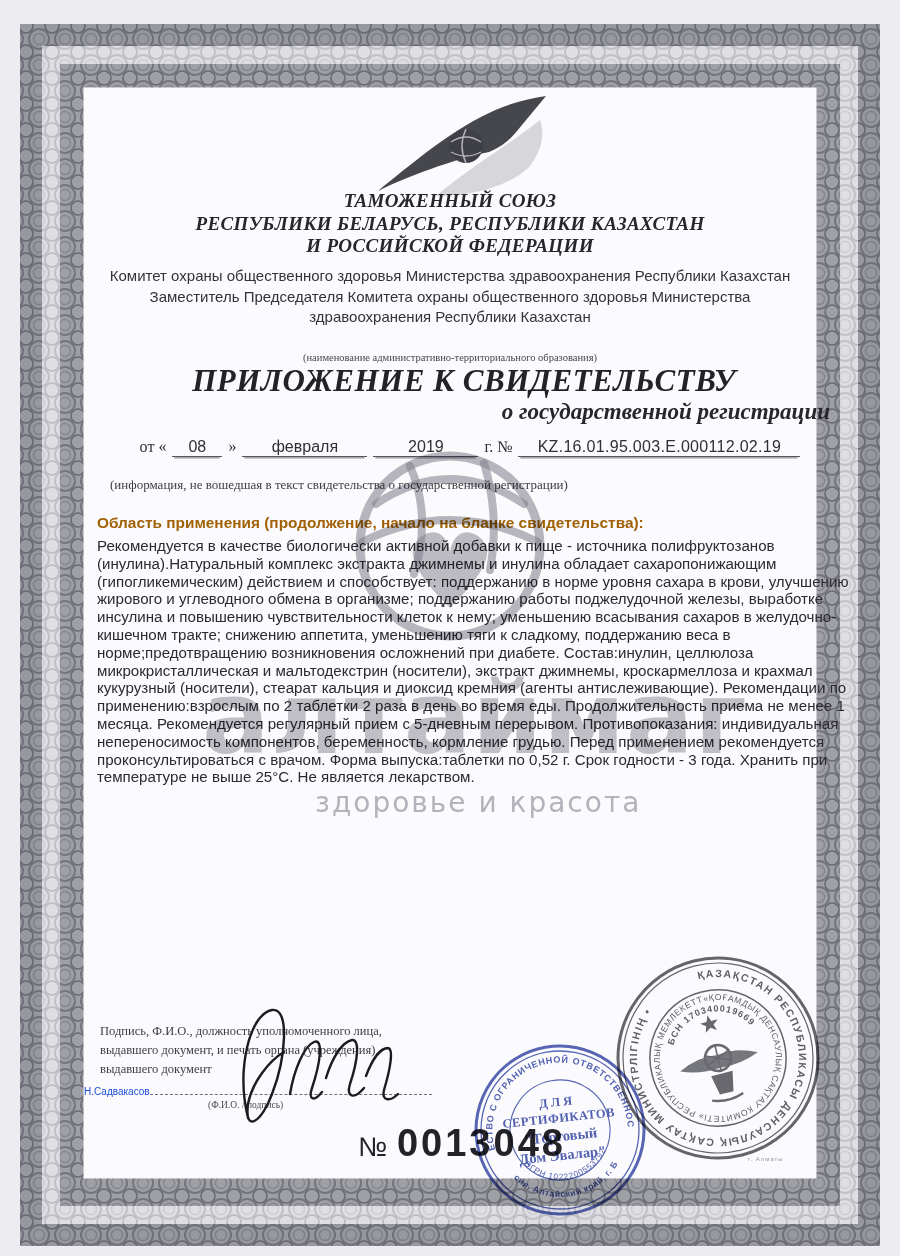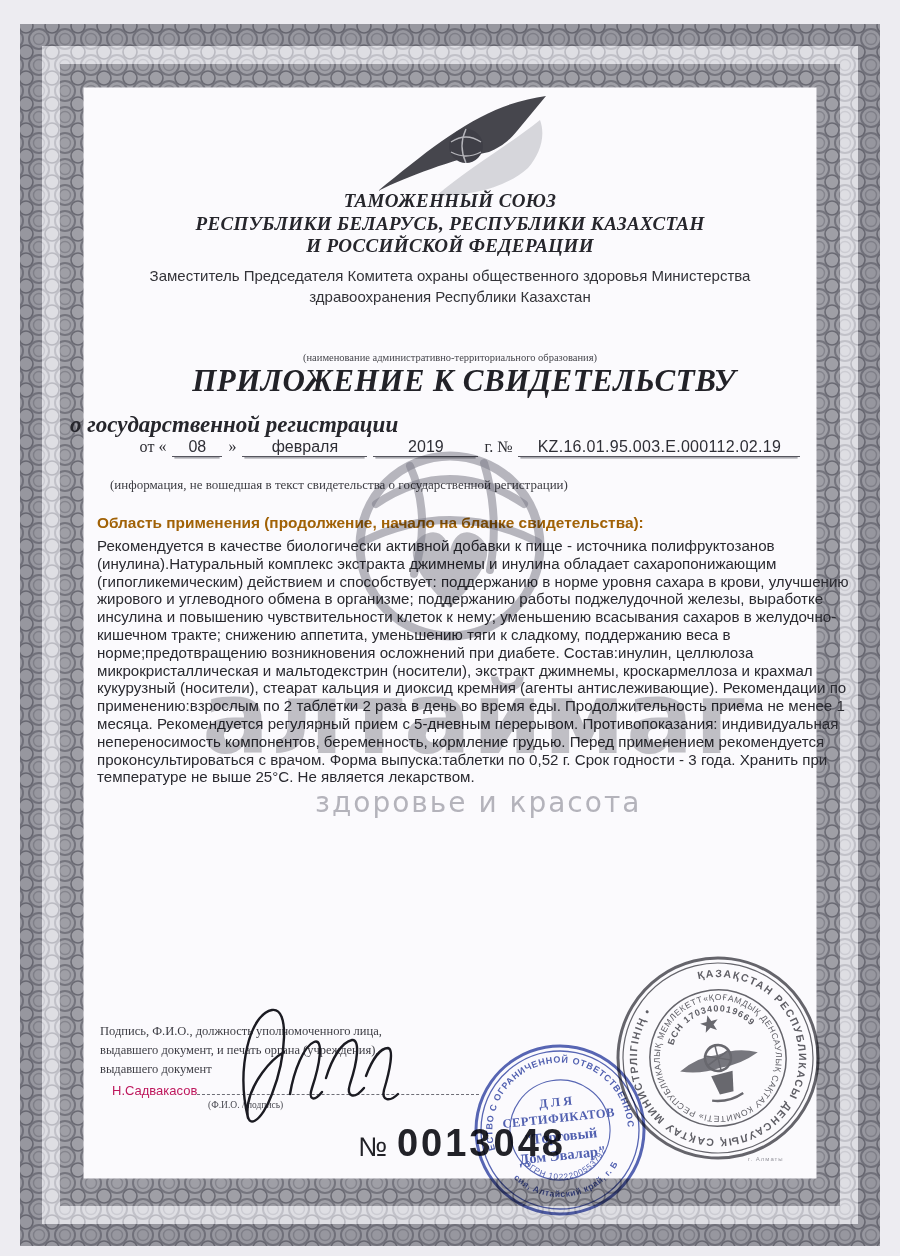--- a/index.html
+++ b/index.html
@@ -13,21 +13,21 @@
   .org{left:70px;top:190px;width:760px;text-align:center;z-index:2;
        font-family:"Liberation Serif",serif;font-style:italic;font-weight:bold;
        font-size:19px;line-height:22.5px;color:#26262c;letter-spacing:.4px;}
   .committee{left:88px;top:266px;width:724px;text-align:center;z-index:2;
        font-size:15px;line-height:20.5px;color:#333338;}
   .cap-name{left:120px;top:352px;width:660px;text-align:center;z-index:2;
        font-family:"Liberation Serif",serif;font-size:10.5px;color:#46464c;}
   .title{left:84px;top:363px;width:760px;text-align:center;z-index:2;
        font-family:"Liberation Serif",serif;font-style:italic;font-weight:bold;
        font-size:31px;color:#222228;letter-spacing:.5px;}
-  .subtitle{left:70px;top:412px;width:760px;text-align:left;z-index:2;
+  .subtitle{left:70px;top:399px;width:760px;text-align:right;z-index:2;
        font-family:"Liberation Serif",serif;font-style:italic;font-weight:bold;
        font-size:23px;color:#26262c;}
   
   .dateline{left:90px;top:438px;width:760px;z-index:2;display:flex;justify-content:center;
        align-items:baseline;gap:6px;font-size:16px;}
   .dl-static{font-family:"Liberation Serif",serif;color:#2e2e34;}
   .dl-val{display:inline-block;text-align:center;color:#2f2f36;
        border-bottom:1.6px solid #55555e;box-shadow:0 4px 0 -2.4px rgba(100,100,110,.55);}
   .dl-day{width:50px;}
   .dl-month{width:125px;}
@@ -35,21 +35,21 @@
   .dl-num{width:282px;letter-spacing:.3px;}
   .info-cap{left:110px;top:477px;width:680px;text-align:left;z-index:2;
        font-family:"Liberation Serif",serif;font-size:13px;color:#3c3c42;}
   
   .body-head{left:97px;top:514px;width:758px;z-index:2;font-weight:bold;font-size:15.4px;color:#a16207;}
   .body-par{left:97px;top:537px;width:758px;z-index:2;font-size:15.1px;line-height:17.8px;
        color:#2a2a30;text-align:left;}
   
   .sig-cap{left:100px;top:1022px;width:330px;z-index:2;font-family:"Liberation Serif",serif;
        font-size:12.5px;line-height:19px;color:#3d3d44;}
-  .sig-row{left:112px;top:1080px;z-index:2;font-size:13px;color:#be185d;display:flex;align-items:baseline;}
+  .sig-row{left:84px;top:1080px;z-index:2;font-size:10px;color:#1d4ed8;display:flex;align-items:baseline;}
   .sig-line{display:inline-block;width:282px;border-bottom:1.6px dashed #6d6d76;height:14px;}
   .sig-fio{left:208px;top:1100px;z-index:2;font-family:"Liberation Serif",serif;font-size:9.5px;color:#4a4a52;}
   .signature-svg{left:218px;top:998px;z-index:6;}
   
   .serial{left:358px;top:1122px;z-index:3;display:flex;align-items:baseline;gap:10px;color:#222228;}
   .serial-sign{font-size:27px;}
   .serial-num{font-size:38px;font-weight:600;letter-spacing:3px;}
   
   .wm{z-index:4;mix-blend-mode:multiply;pointer-events:none;}
   .wm-word{left:202px;top:660px;font-size:100px;font-weight:bold;letter-spacing:1px;
@@ -95,20 +95,21 @@
     <path d="M73,46 Q88,36 103,46 M73,56 Q88,64 103,56 M88,33 Q80,50 88,67" fill="none" stroke="#e8e8ec" stroke-width="1.4" opacity="0.7"></path>
   </svg>
 
   <div class="abs org">
     <div>ТАМОЖЕННЫЙ СОЮЗ</div>
     <div>РЕСПУБЛИКИ БЕЛАРУСЬ, РЕСПУБЛИКИ КАЗАХСТАН</div>
     <div>И РОССИЙСКОЙ ФЕДЕРАЦИИ</div>
   </div>
 
   <div class="abs committee">
+    <div>Комитет охраны общественного здоровья Министерства здравоохранения Республики Казахстан</div>
     <div>Заместитель Председателя Комитета охраны общественного здоровья Министерства</div>
     <div>здравоохранения Республики Казахстан</div>
   </div>
 
   <div class="abs cap-name">(наименование административно-территориального образования)</div>
 
   <div class="abs title">ПРИЛОЖЕНИЕ К СВИДЕТЕЛЬСТВУ</div>
   <div class="abs subtitle">о государственной регистрации</div>
 
   <div class="abs dateline">

